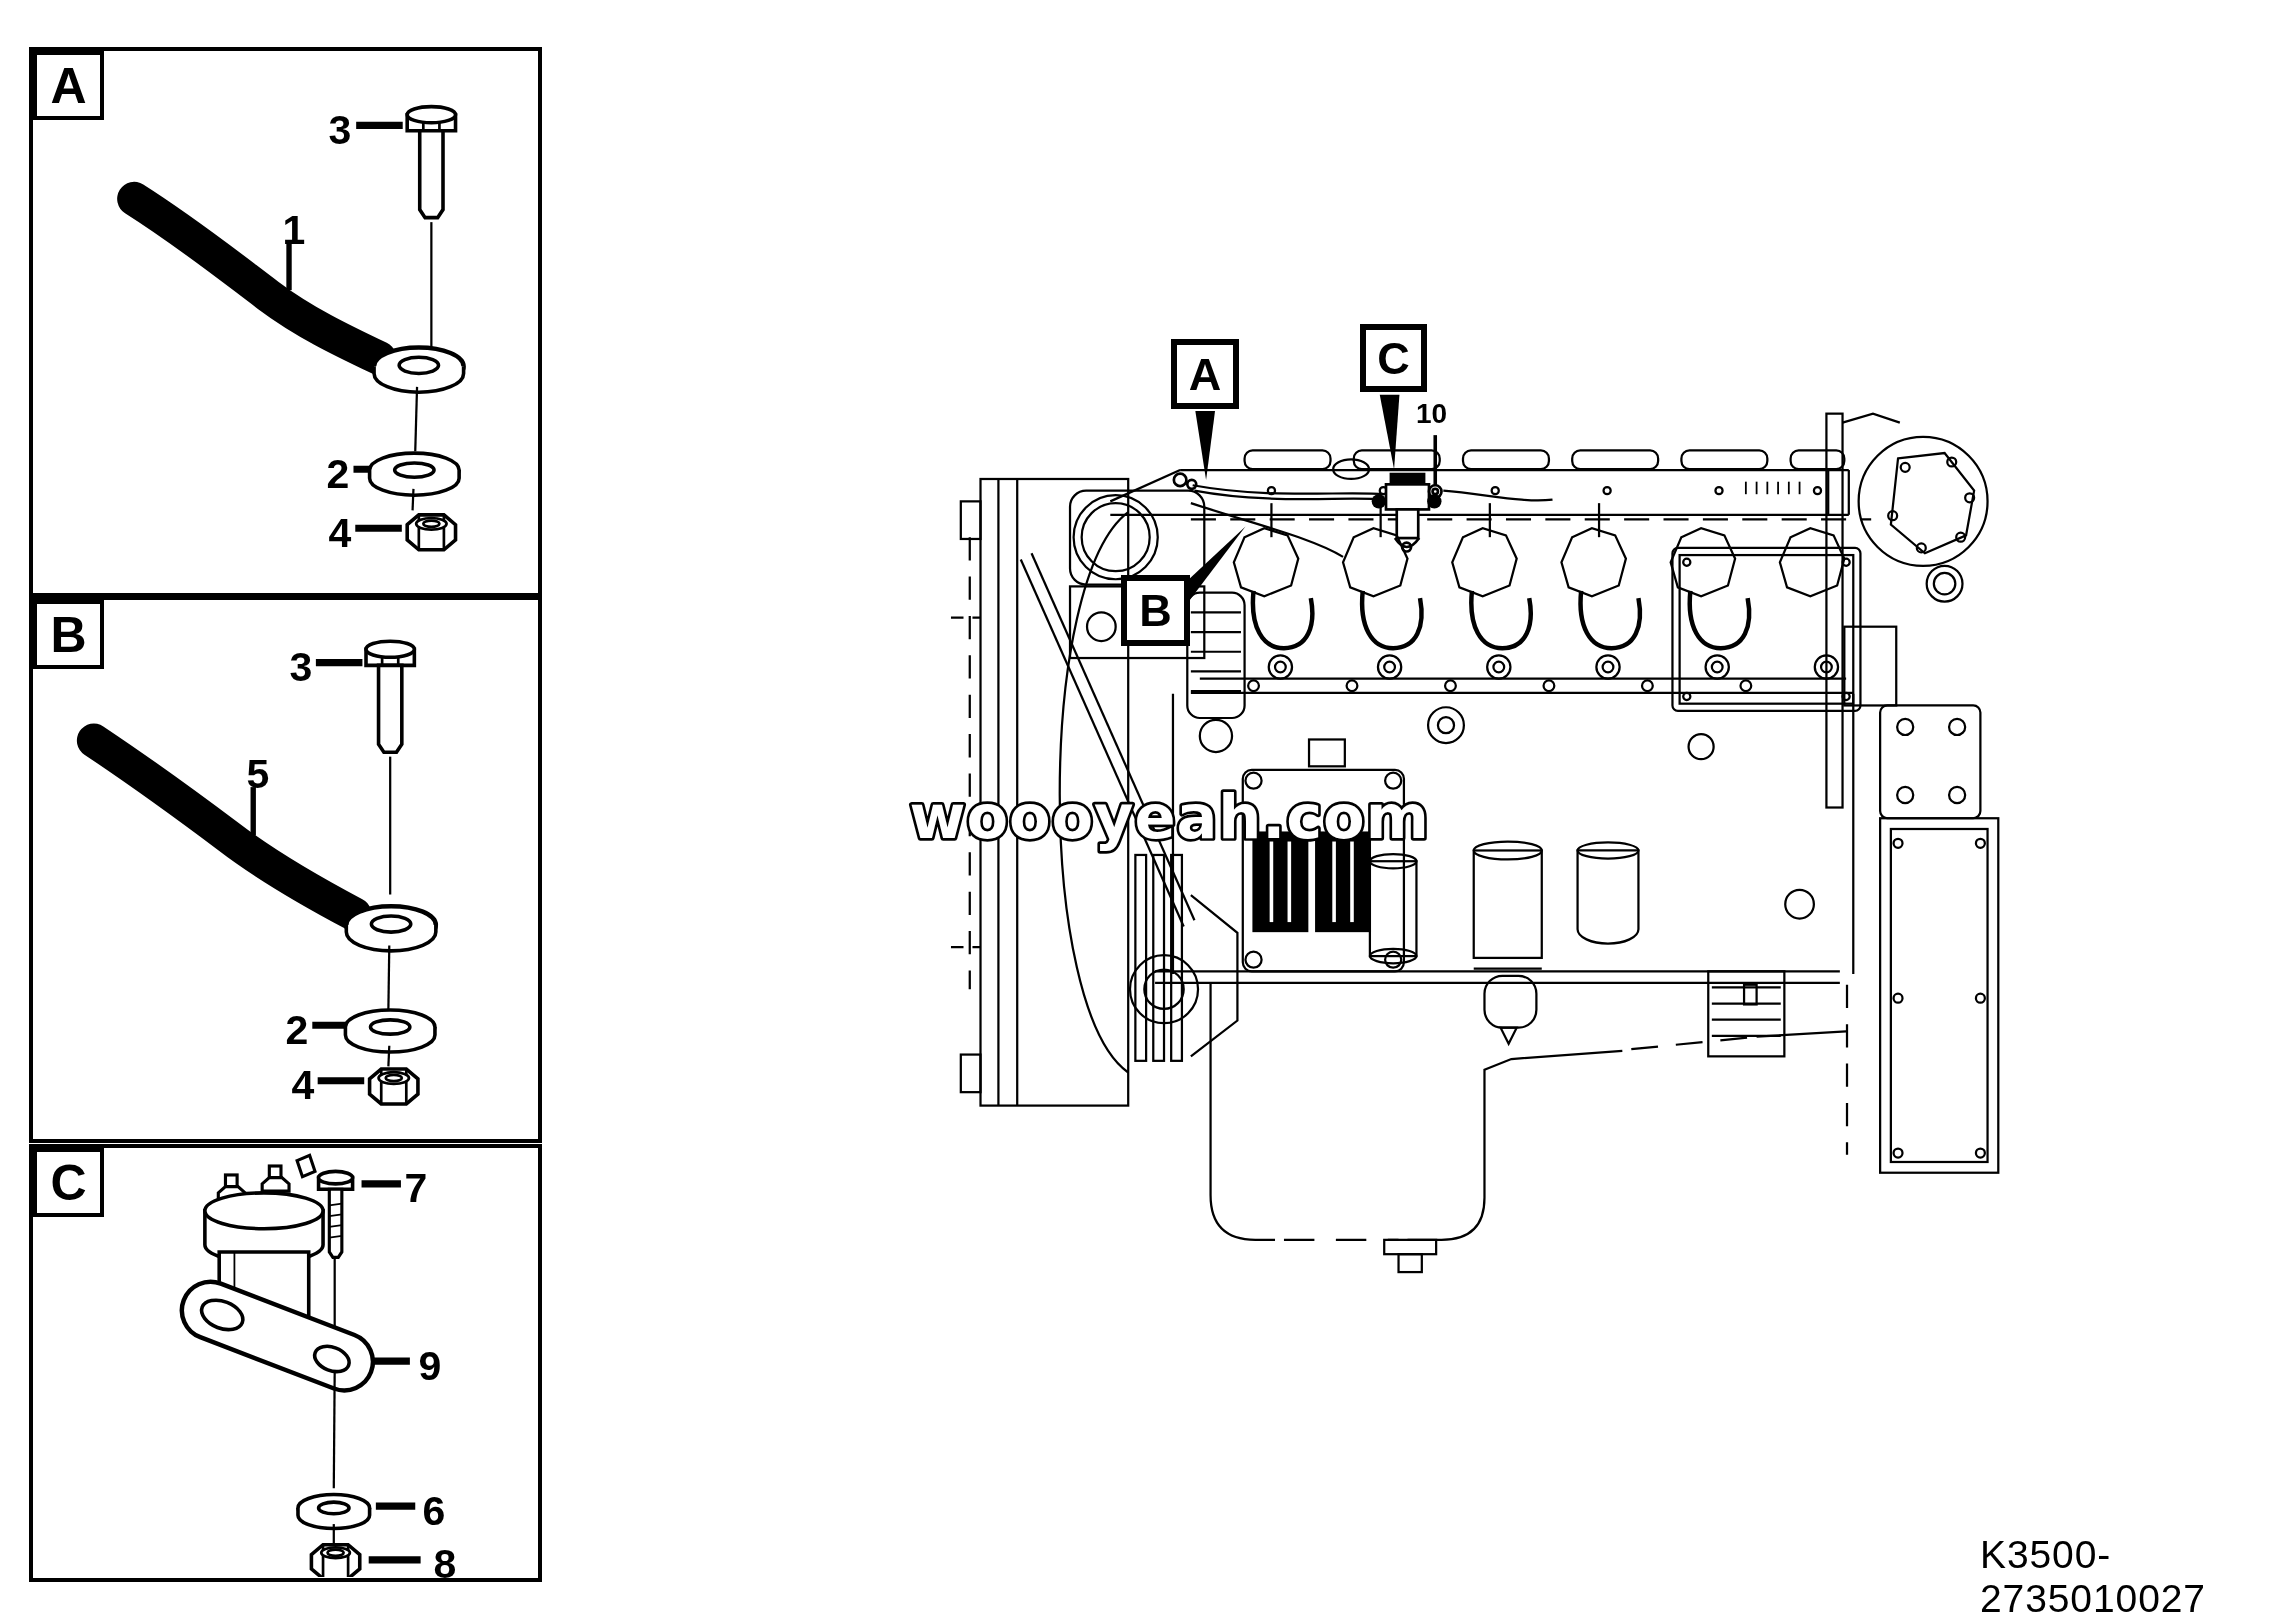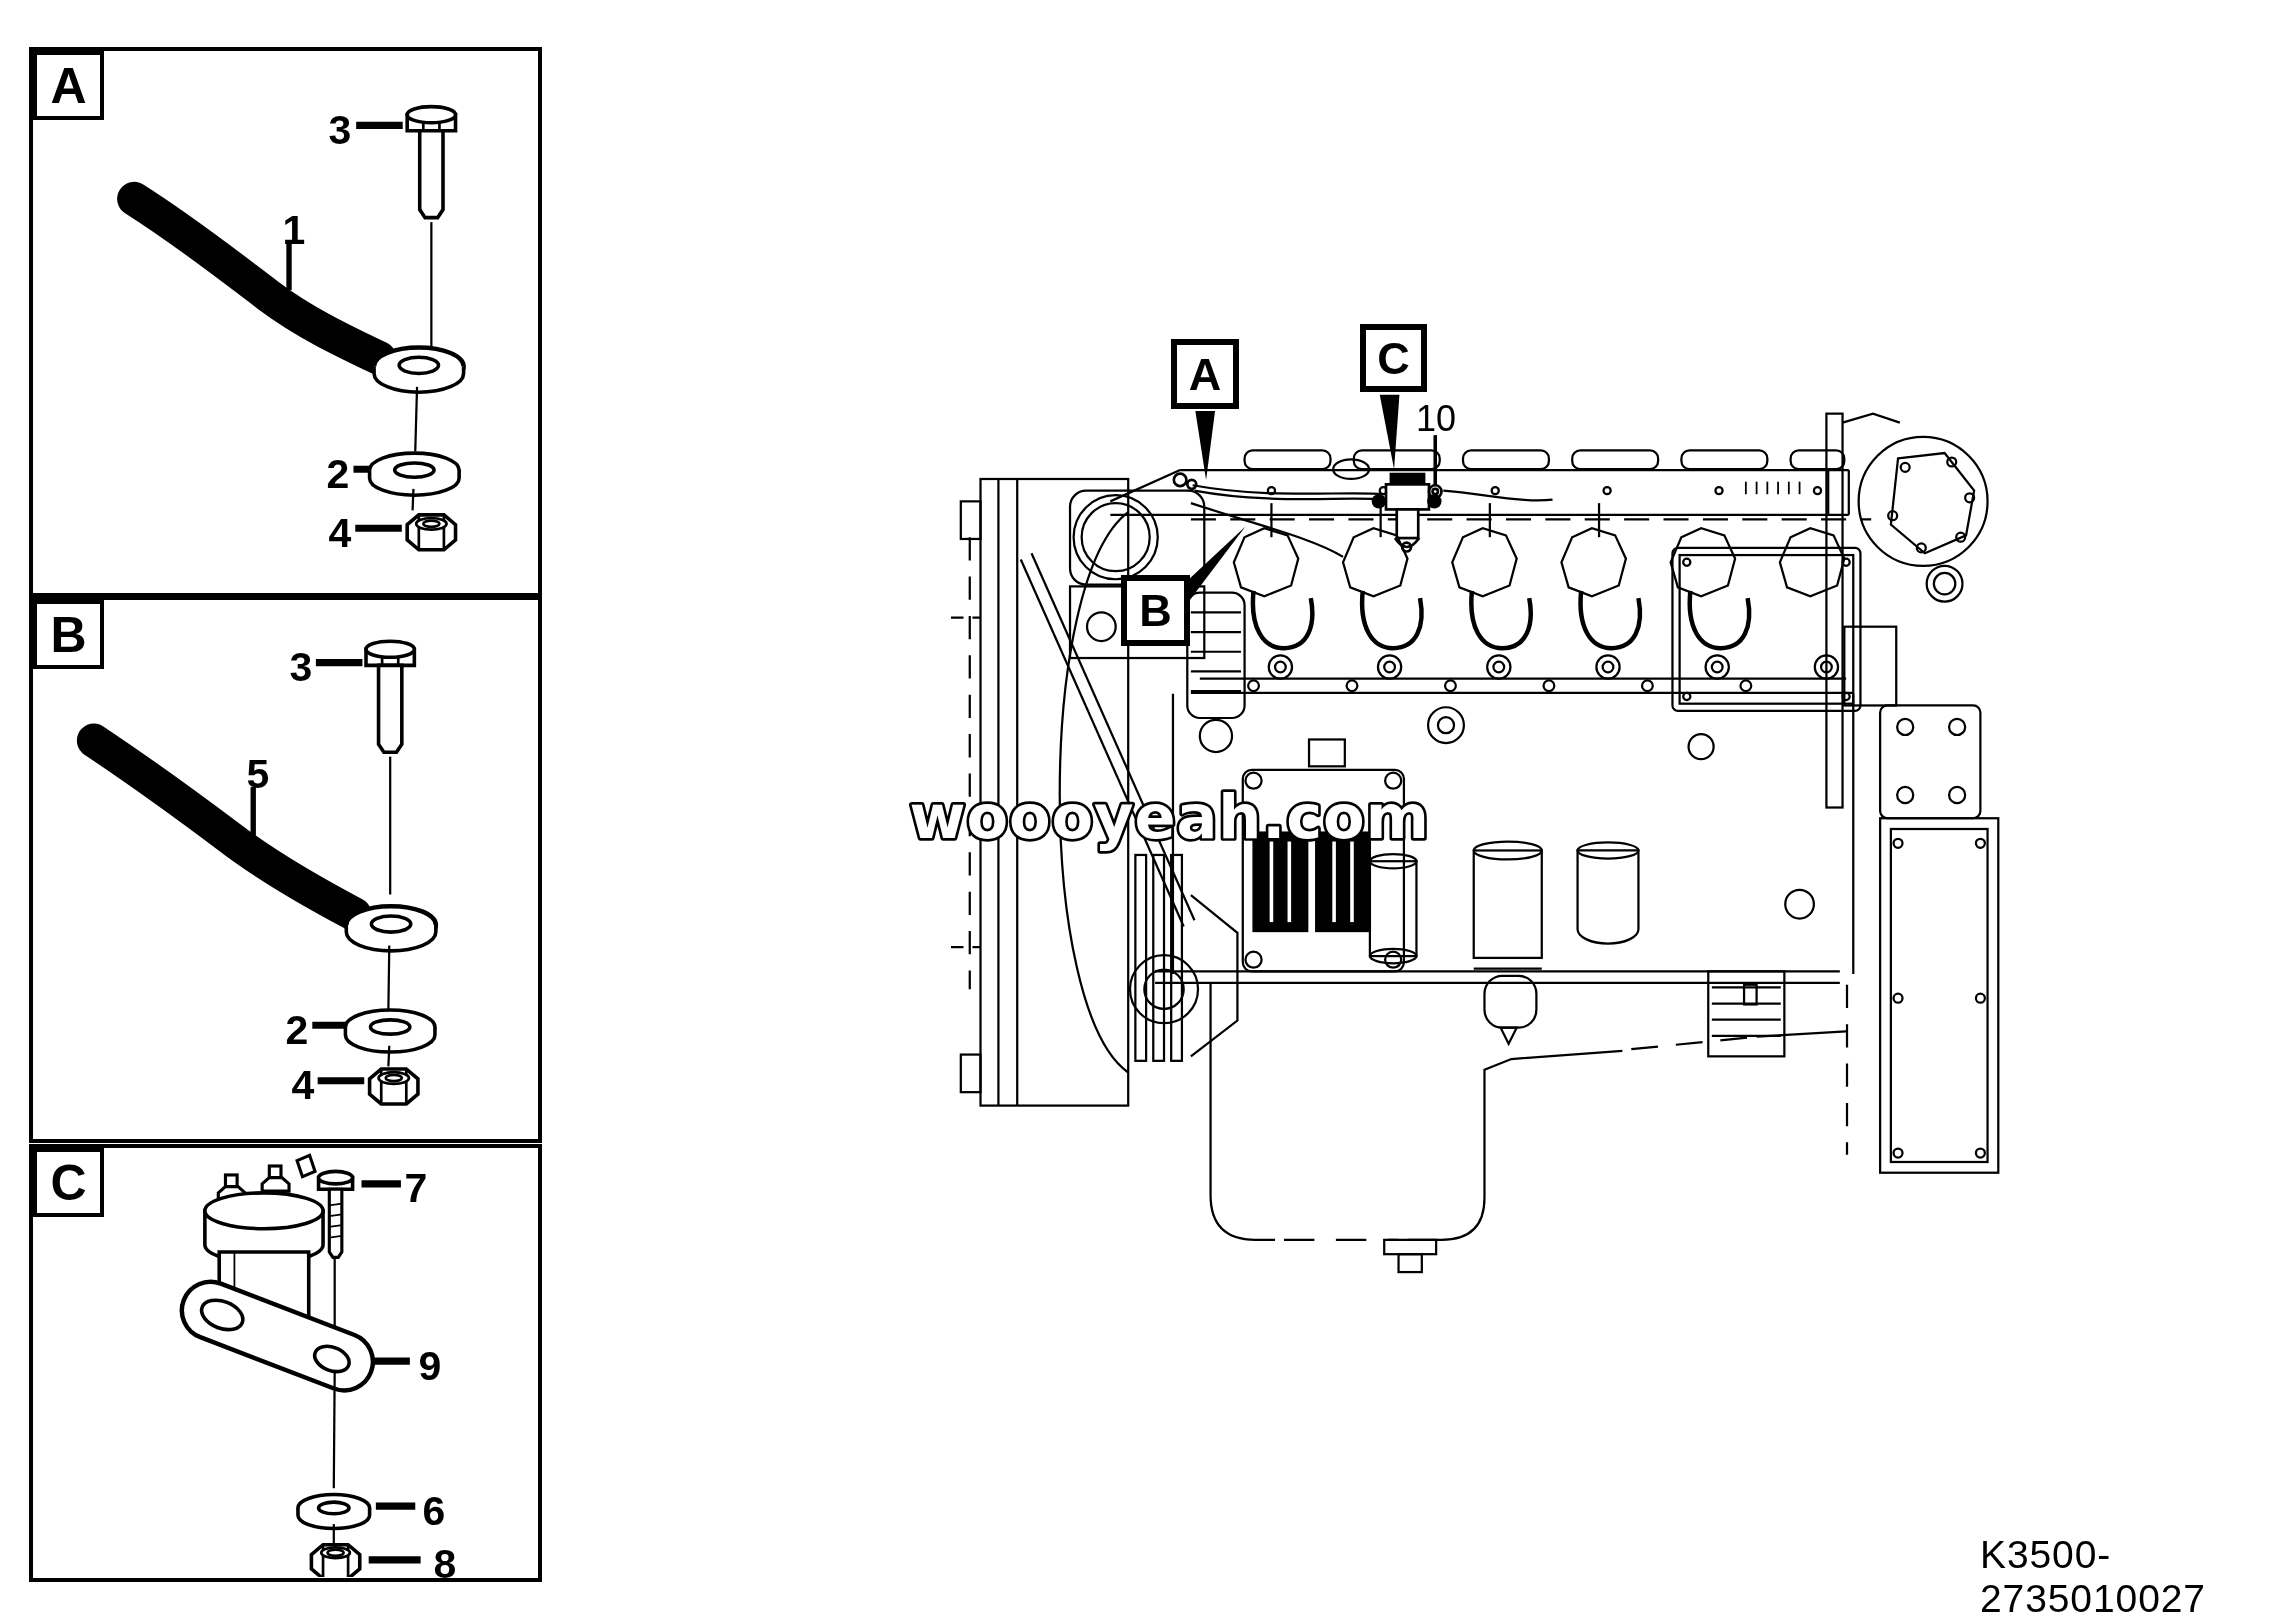--- a/index.html
+++ b/index.html
@@ -18,21 +18,21 @@
   .callout-num{position:absolute;transform:translate(-50%,-50%);font-size:41px;font-weight:700;
                line-height:1;z-index:2;}
   
   .engine-svg{position:absolute;left:949px;top:385px;}
   .loc-box{position:absolute;border:6.3px solid #000;background:#fff;display:flex;align-items:center;
            justify-content:center;z-index:4;}
   .loc-box span{font-size:45px;font-weight:700;line-height:1;}
   .loc-a{left:1171px;top:339px;width:56px;height:58px;}
   .loc-b{left:1121px;top:575px;width:57px;height:59px;}
   .loc-c{left:1360px;top:324px;width:55px;height:56px;}
-  .callout-10{position:absolute;left:1416px;top:398px;font-size:36px;font-weight:400;z-index:4;}
+  .callout-10{position:absolute;left:1416px;top:398px;font-size:28px;font-weight:700;z-index:4;}
   .watermark-svg{position:absolute;left:896px;top:761px;z-index:5;}
   .part-number{position:absolute;left:1980px;top:1533px;font-size:39px;letter-spacing:0.9px;z-index:4;}
   .ink{stroke:#000;fill:none;}
 </style>
 </head>
 <body>
 
 <div class="page">
 
   <section class="panel panel-a">

